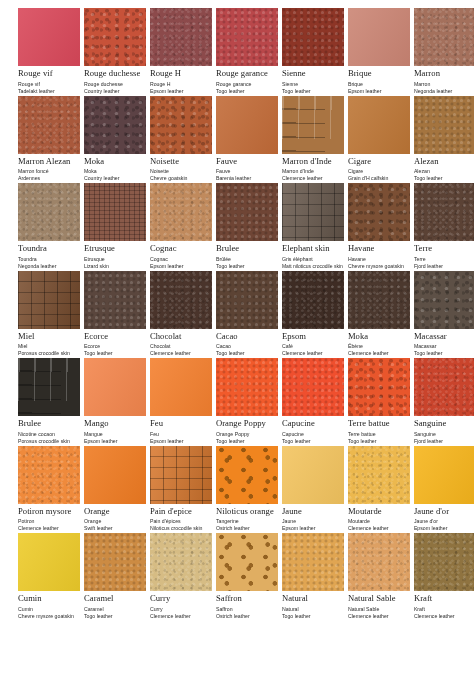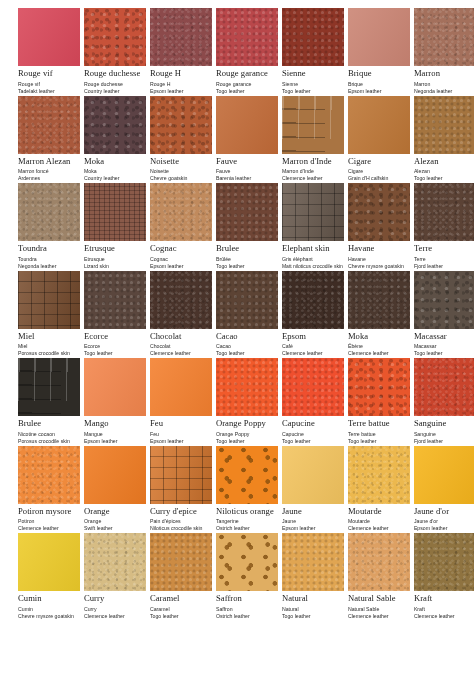--- a/index.html
+++ b/index.html
@@ -495,21 +495,21 @@
           <div class="name">Orange</div>
           <div class="sub">
             <div>Orange</div>
             <div>Swift leather</div>
           </div>
         </div>
       </div>
       <div class="cell">
         <div class="swatch croc" style="background-color: rgb(217, 121, 47);"></div>
         <div class="labels">
-          <div class="name">Curry d'epice</div>
+          <div class="name">Pain d'epice</div>
           <div class="sub">
             <div>Pain d'épices</div>
             <div>Niloticus crocodile skin</div>
           </div>
         </div>
       </div>
       <div class="cell">
         <div class="swatch ostrich" style="background-color: rgb(240, 133, 31);"></div>
         <div class="labels">
           <div class="name">Niloticus orange</div>
@@ -555,36 +555,36 @@
         <div class="swatch smooth" style="background-color: rgb(237, 203, 42);"></div>
         <div class="labels">
           <div class="name">Cumin</div>
           <div class="sub">
             <div>Cumin</div>
             <div>Chevre mysore goatskin</div>
           </div>
         </div>
       </div>
       <div class="cell">
+        <div class="swatch togo" style="background-color: rgb(204, 139, 67);"></div>
+        <div class="labels">
+          <div class="name">Caramel</div>
+          <div class="sub">
+            <div>Caramel</div>
+            <div>Togo leather</div>
+          </div>
+        </div>
+      </div>
+      <div class="cell">
         <div class="swatch grain" style="background-color: rgb(214, 188, 132);"></div>
         <div class="labels">
           <div class="name">Curry</div>
           <div class="sub">
             <div>Curry</div>
             <div>Clemence leather</div>
-          </div>
-        </div>
-      </div>
-      <div class="cell">
-        <div class="swatch togo" style="background-color: rgb(204, 139, 67);"></div>
-        <div class="labels">
-          <div class="name">Caramel</div>
-          <div class="sub">
-            <div>Caramel</div>
-            <div>Togo leather</div>
           </div>
         </div>
       </div>
       <div class="cell">
         <div class="swatch ostrich" style="background-color: rgb(224, 174, 98);"></div>
         <div class="labels">
           <div class="name">Saffron</div>
           <div class="sub">
             <div>Saffron</div>
             <div>Ostrich leather</div>

